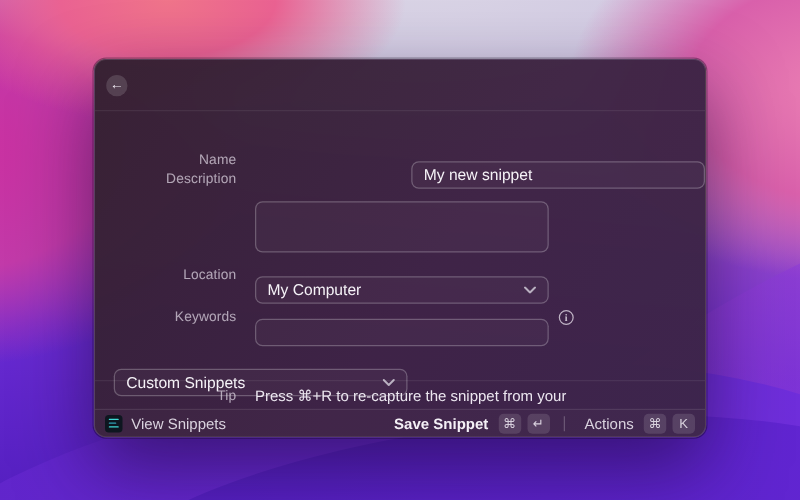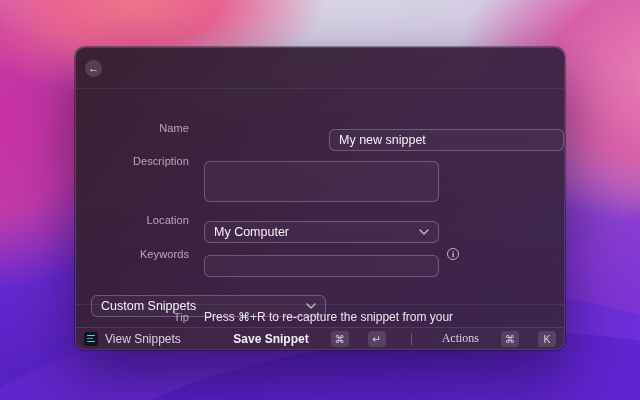--- a/index.html
+++ b/index.html
@@ -51,21 +51,21 @@
   input.field, textarea.field { width:235px; outline:none; resize:none;
     font-family:"Liberation Sans","DejaVu Sans",sans-serif; }
   input.field { height:22px; padding:0 9px; font-size:12.5px; font-weight:500; }
   textarea.field { height:41px; padding:4px 9px; font-size:12.5px; }
   .select { height:22px; padding:0 9px; display:flex; align-items:center;
     justify-content:space-between; font-size:12.5px; font-weight:500; cursor:default; }
   .chev { display:flex; align-items:center; }
 
   .row-name { top:57px;justify-content:space-between; }
   .row-desc { top:89px; align-items:flex-start; }
-  .row-desc .lbl { margin-top:18px;padding-left:11px; }
+  .row-desc .lbl { margin-top:0;padding-left:11px; }
   .row-loc  { top:149px; }
   .row-key  { top:183px; }
   .row-type { top:223px; }
 
   .info { margin-left:8px; width:12px; height:12px; border-radius:50%;
     border:1.2px solid rgba(222,214,226,.8); color:rgba(222,214,226,.9);
     font-size:8px; font-weight:700; display:flex; align-items:center; justify-content:center;
     font-family:"Liberation Serif","DejaVu Serif",serif; }
 
   .divider2 { position:absolute; left:0; right:0; top:256px; height:1px;
@@ -78,23 +78,23 @@
     border-top:1px solid rgba(255,255,255,.09); background:rgba(255,255,255,.015);
     display:flex; align-items:center; padding:0 8px; }
   .f-left { display:flex; align-items:center; gap:7px; }
   .app-icon { width:14px; height:14px; border-radius:3px; background:#0e1620;
     display:flex; flex-direction:column; justify-content:center; gap:1.5px; padding:2.5px; }
   .app-icon i { display:block; height:1.5px; border-radius:1px; background:#3fd9d4; }
   .app-icon i:nth-child(1){ width:8px; }
   .app-icon i:nth-child(2){ width:6px; background:#2e9fb3; }
   .app-icon i:nth-child(3){ width:8px; }
   .f-left .txt { font-size:12px; color:#d9d2de; }
-  .f-right { margin-left:auto; display:flex; align-items:center; gap:19px; }
+  .f-right { margin-left:auto; display:flex; align-items:center; gap:5px; }
   .f-save { font-size:12px; font-weight:700; color:#f4f0f6; margin-right:3px; }
-  .f-actions { font-size:12px; color:#d9d2de; margin:0 3px 0 5px;font-family:Liberation Serif, serif; }
+  .f-actions { font-size:12px; color:#d9d2de; margin:0 3px 0 5px; }
   .keycap { min-width:18px; height:16px; padding:0 3px; border-radius:4px;
     background:rgba(255,255,255,.12); color:#d8d0dd; font-size:10.5px;
     display:flex; align-items:center; justify-content:center; }
   .vsep { width:1px; height:12px; background:rgba(255,255,255,.22); margin:0 6px; }
 </style>
 </head>
 <body>
 
 <div class="wallpaper">
   <div class="wave wave1"></div>

